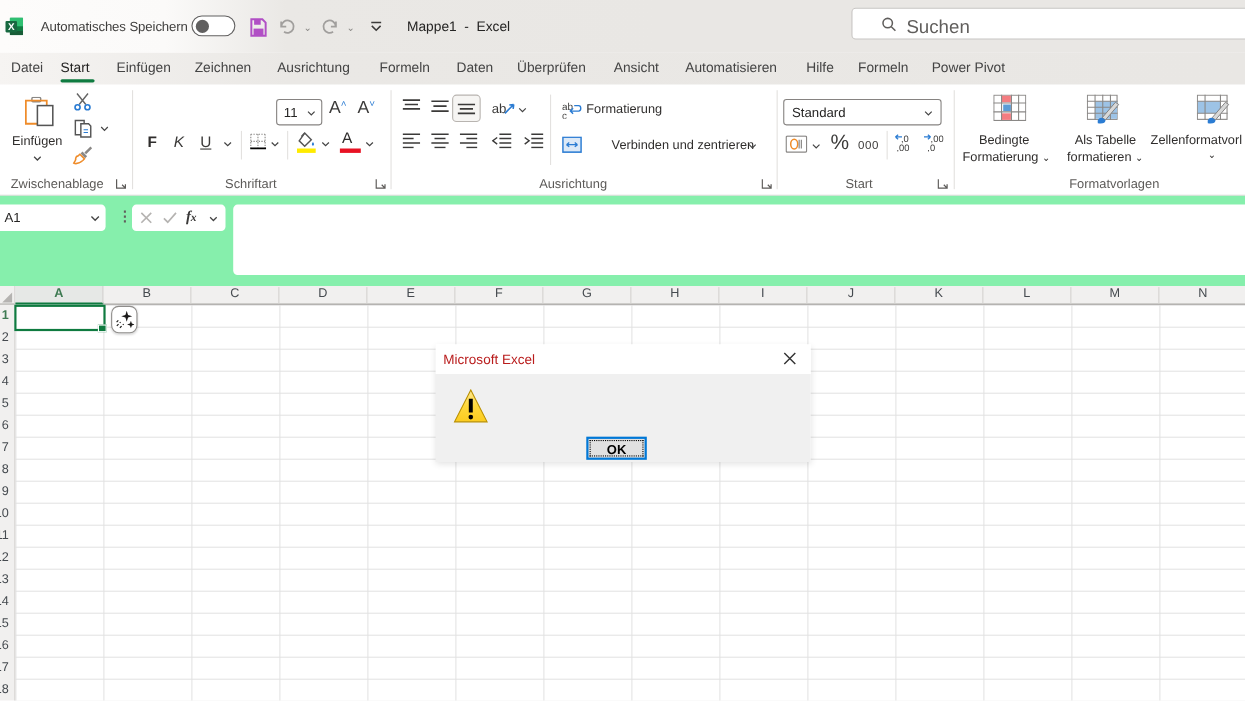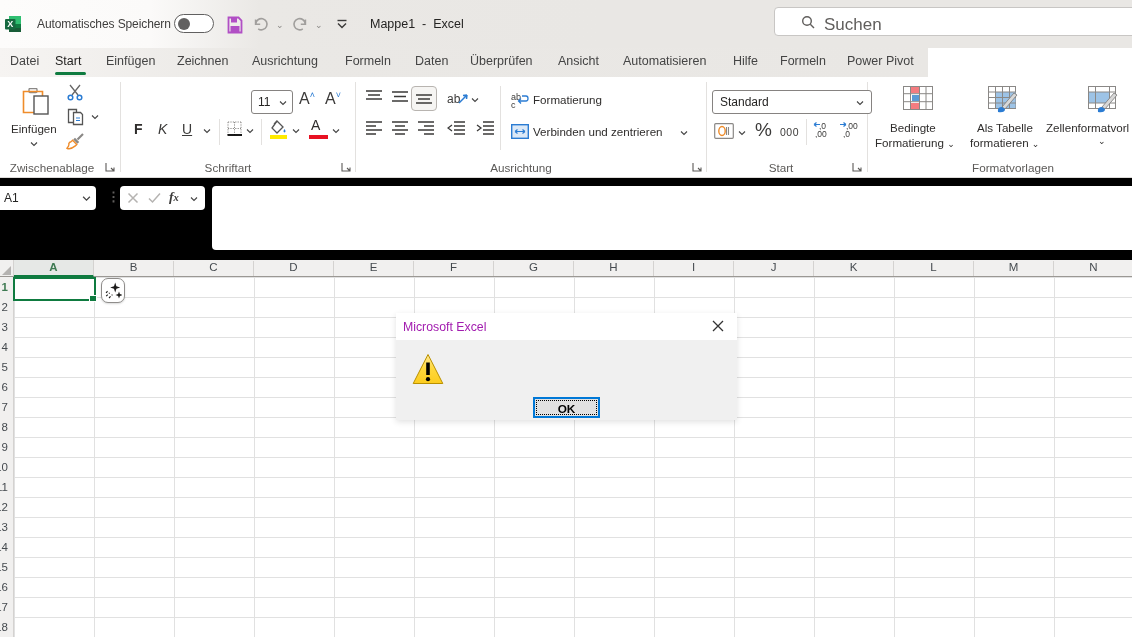--- a/index.html
+++ b/index.html
@@ -14,37 +14,37 @@
   #autosave-label { left:37px; top:17px; font-size:12px; color:#3f3e3d; letter-spacing:-0.1px; }
   #toggle { left:174px; top:14px; width:40px; height:19px; background:#fff; border:1px solid #616060; border-radius:10px; }
   #toggle .knob { position:absolute; left:3px; top:2.5px; width:12px; height:12px; border-radius:50%; background:#616060; }
   .qat-chev { color:#8a8886; font-size:9px; }
   #title-text { left:370px; top:17px; font-size:12.5px; color:#252423; }
 
   #searchbox { left:774px; top:7px; width:370px; height:29px; background:#fff; border:1px solid #c8c6c4; border-radius:4px; }
   #searchbox .stext { position:absolute; left:49px; top:7px; font-size:17px; color:#605e5c; }
 
   
-  #tabrow { left:0; top:48px; width:928px; height:29px;
+  #tabrow { left:0; top:48px; width:1132px; height:29px;
     background:linear-gradient(to right, #f6f4f2 0px, #eae8e5 260px, #e9e7e4 100%); }
   .tab { position:absolute; top:6px; font-size:12.5px; color:#444; }
   #tab-start-underline { left:55px; top:24px; width:31px; height:3px; background:#0f7b40; border-radius:2px; }
 
   
   #ribbon { left:0; top:77px; width:1132px; height:101px; background:#fff; border-bottom:1px solid #dddbd9; }
   .gsep { position:absolute; top:5px; width:1px; height:90px; background:#e3e1df; }
   .glabel { position:absolute; top:84px; font-size:11.7px; color:#5c5a58; width:120px; text-align:center; }
   .launcher { position:absolute; top:85px; width:10px; height:10px; }
   .ric { position:absolute; }
   .rtext { position:absolute; font-size:11.6px; color:#2f2d2c; }
   .chev { position:absolute; width:8px; height:8px; }
   .combo { position:absolute; background:#fff; border:1px solid #868381; border-radius:3px; height:24px; font-size:12px; color:#252423; }
 
   
-  #fstrip { left:0; top:178px; width:1132px; height:105px; background:#000000; }
+  #fstrip { left:0; top:178px; width:1132px; height:105px; background:#86efac; }
   #namebox { position:absolute; left:-8px; top:8px; width:104px; height:24px; background:#fff; border-radius:4px; }
   #namebox .nb { position:absolute; left:12px; top:5px; font-size:12px; color:#252423; }
   #fxbox { position:absolute; left:120px; top:8px; width:85px; height:24px; background:#fff; border-radius:4px; }
   #finput { position:absolute; left:212px; top:8px; width:920px; height:64px; background:#fff; border-radius:4px 0 0 4px; }
 
   
   #grid { left:0; top:260px; width:1132px; height:377px; background:#fff; }
   #colheads { position:absolute; left:0; top:0; width:1132px; height:17px; background:#f1f0ef; border-bottom:1px solid #9b9894; }
   .ch { position:absolute; top:1px; width:80px; text-align:center; font-size:11.5px; color:#454a4f; border-right:1px solid #d4d2d0; height:15px; }
   #corner { position:absolute; left:0; top:0; width:14px; height:16px; border-right:1px solid #d4d2d0; }
@@ -58,25 +58,25 @@
     background-size:80px 20px;
     background-position:0px 0px; }
   #a1sel { position:absolute; left:13px; top:17px; width:83px; height:24px; border:2.5px solid #0f7b40; background:#fff; }
   #a1handle { position:absolute; left:89px; top:35px; width:8px; height:7px; background:#0f7b40; border:1px solid #fff; }
   #aheadsel { position:absolute; left:14px; top:0; width:80px; height:17px; background:#e6e8e6; border-right:1px solid #d4d2d0; border-bottom:2px solid #0f7b40; text-align:center; font-size:11.5px; color:#3e7a52; padding-top:1px; font-weight:bold;}
   #copilot { position:absolute; left:101px; top:18px; width:24px; height:25px; background:#fff; border:1px solid #8f8d8b; border-radius:7px; box-shadow:0 1px 2px rgba(0,0,0,.15); }
 
   
   #dialog { left:396px; top:313px; width:341px; height:107px; box-shadow:0 2px 6px rgba(0,0,0,.12); }
   #dlg-title { position:absolute; left:0; top:0; width:341px; height:27px; background:#fff; }
-  #dlg-title .t { position:absolute; left:7px; top:7px; font-size:12.3px; color:#a21caf; }
+  #dlg-title .t { position:absolute; left:7px; top:7px; font-size:12.3px; color:#b91c1c; }
   #dlg-x { position:absolute; right:4px; top:0px; width:30px; height:26px; }
   #dlg-body { position:absolute; left:0; top:27px; width:341px; height:80px; background:#f0f0f0; }
   #dlg-msg { position:absolute; left:62px; top:25.5px; font-size:11.7px; font-weight:bold; color:#000; white-space:nowrap; letter-spacing:-0.25px; }
-  #dlg-ok { position:absolute; left:137px; top:57px; width:67px; height:21px; background:#e1e1e1; border:2px solid #0078d7; }
+  #dlg-ok { position:absolute; left:137px; top:57px; width:55px; height:21px; background:#e1e1e1; border:2px solid #0078d7; }
   #dlg-ok .inner { position:absolute; left:0px; top:0px; right:0px; bottom:0px; outline:1px dotted #000; outline-offset:-2px; text-align:center; font-size:11.8px; font-weight:bold; color:#000; padding-top:2.5px; }
 </style>
 </head>
 <body>
 
 <div id="titlebar" class="abs">
 
   <svg class="abs" style="left:4px;top:16px" width="17" height="16" viewBox="0 0 17 16">
     <rect x="5" y="0" width="12" height="16" rx="1" fill="#21a366"></rect>
     <rect x="5" y="0" width="12" height="4" fill="#2fbf71"></rect>
@@ -268,30 +268,30 @@
     <text x="0" y="8" font-size="9" fill="#3b3a39" font-family="Liberation Sans">ab</text>
     <text x="0" y="16" font-size="9" fill="#3b3a39" font-family="Liberation Sans">c</text>
     <path d="M11 4 h4 q2 0 2 2.5 t-2 2.5 h-7 M10 6.5 l-2.5 2.5 l2.5 2.5" fill="none" stroke="#2b7cd3" stroke-width="1.3"></path>
   </svg>
   <div class="rtext" style="left:533px;top:16px">Formatierung</div>
 
   <svg class="ric" style="left:511px;top:47px" width="18" height="15" viewBox="0 0 18 15">
     <rect x="0.7" y="0.7" width="16.6" height="13.6" fill="#dce9f7" stroke="#2b7cd3" stroke-width="1.4"></rect>
     <path d="M4 7.5 h10 M4 7.5 l2.5 -2 M4 7.5 l2.5 2 M14 7.5 l-2.5 -2 M14 7.5 l-2.5 2" stroke="#2b7cd3" stroke-width="1.2" fill="none"></path>
   </svg>
-  <div class="rtext" style="left:533px;top:48px">Verbinden und zentrieren</div>
+  <div class="rtext" style="left:556px;top:48px">Verbinden und zentrieren</div>
   <svg class="chev" style="left:680px;top:52px" viewBox="0 0 8 8">
       <path d="M1 2.5 l3 3 l3 -3" fill="none" stroke="#444" stroke-width="1.1"></path>
     </svg>
   <div class="glabel" style="left:461px">Ausrichtung</div>
   <svg class="launcher" style="left:692px" viewBox="0 0 10 10">
       <path d="M1 1 v8 h8 M6 6 l3 3 M9 5.5 v3.5 h-3.5" fill="none" stroke="#5c5a58" stroke-width="1.1"></path>
     </svg>
 
-  <div class="combo" style="left:712px;top:13px;width:160px">
+  <div class="combo" style="left:712px;top:13px;width:144px">
       <span style="position:absolute;left:7px;top:4px">Standard</span>
     <svg class="chev" style="right:7px;top:8px" viewBox="0 0 8 8">
         <path d="M1 2.5 l3 3 l3 -3" fill="none" stroke="#444" stroke-width="1.1"></path>
       </svg>
     </div>
 
   <svg class="ric" style="left:714px;top:46px" width="20" height="16" viewBox="0 0 20 16">
     <rect x="0.7" y="0.7" width="18.6" height="14.6" rx="1" fill="#fff" stroke="#8a8886" stroke-width="1.2"></rect>
     <ellipse cx="8" cy="8" rx="3.2" ry="4.5" fill="none" stroke="#ef8c2a" stroke-width="1.4"></ellipse>
     <path d="M12.5 4 v8 M14.5 4 v8" stroke="#8a8886" stroke-width="1.1"></path>

